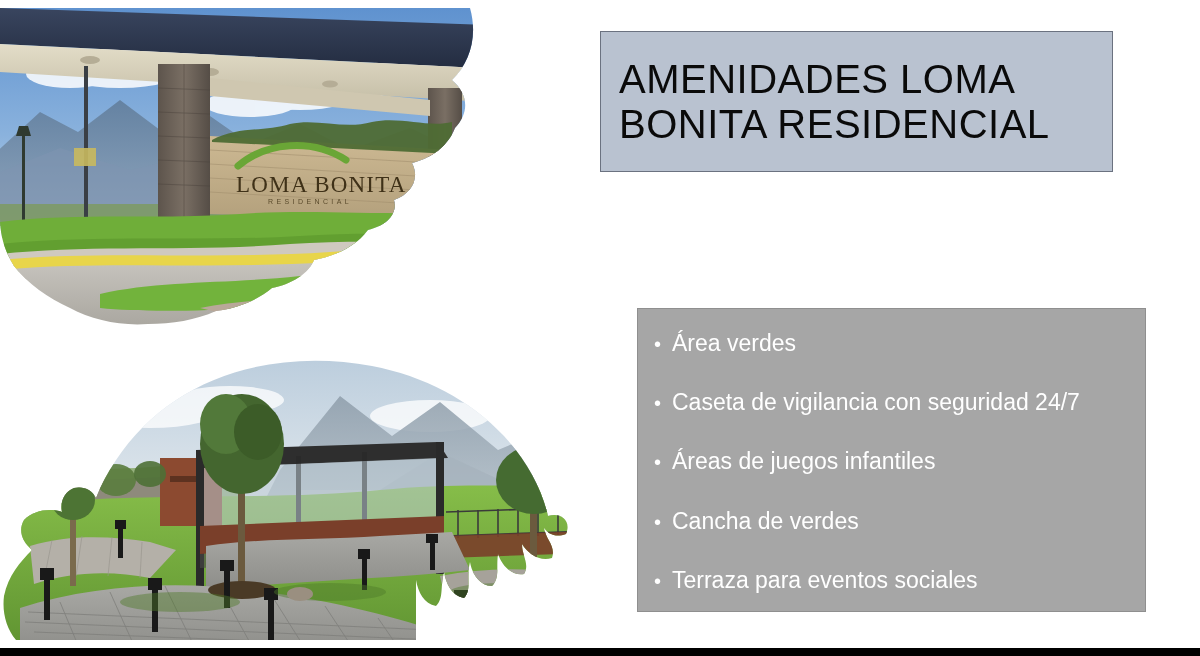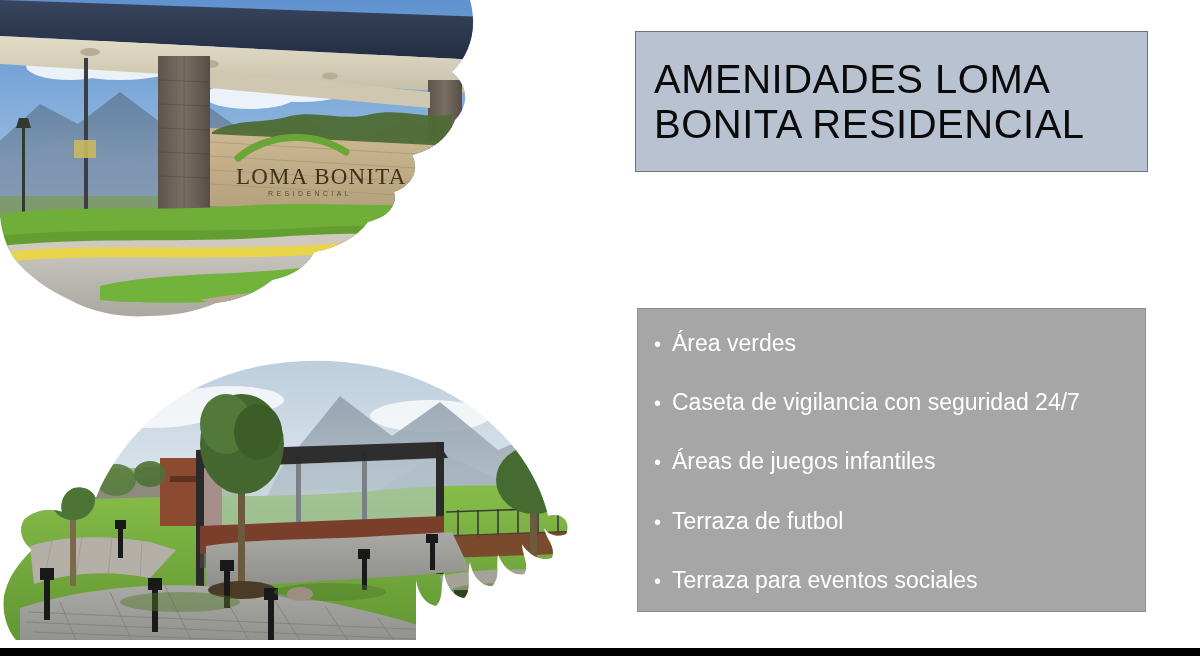--- a/index.html
+++ b/index.html
@@ -8,21 +8,21 @@
     width:1200px;height:656px;
     background:#ffffff;
     font-family:"Liberation Sans", sans-serif;
     overflow:hidden;
     position:relative;
   }
   .slide{position:absolute;left:0;top:0;width:1200px;height:656px;background:#fff;overflow:hidden;}
 
   
   .title-panel{
-    position:absolute;left:635px;top:31px;width:513px;height:141px;
+    position:absolute;left:600px;top:31px;width:513px;height:141px;
     background:#b9c2d0;
     border:1px solid #6b7280;
     box-sizing:border-box;
     display:flex;align-items:center;
   }
   .title-text{
     margin:0;padding:0 0 0 18px;
     font-size:40px;line-height:1.12;
     font-weight:400;
     letter-spacing:0.5px;
@@ -56,21 +56,21 @@
   }
   .bullet-label{flex:1 1 auto;}
 
   
   .bottom-bar{
     position:absolute;left:0;bottom:0;width:1200px;height:8px;background:#000000;
   }
 
   
   .photo-top{
-    position:absolute;left:0px;top:0px;width:520px;height:320px;text-align:right;
+    position:absolute;left:0px;top:8px;width:520px;height:320px;text-align:right;
   }
   .photo-bottom{
     position:absolute;left:0px;top:340px;width:620px;height:310px;
   }
   .ph-svg{display:block;width:100%;height:100%;}
 </style>
 </head>
 <body>
 
 <div class="slide">
@@ -425,21 +425,21 @@
     <div class="bullet-row">
       <span class="bullet-dot">•</span>
       <span class="bullet-label">Caseta de vigilancia con seguridad 24/7</span>
     </div>
     <div class="bullet-row">
       <span class="bullet-dot">•</span>
       <span class="bullet-label">Áreas de juegos infantiles</span>
     </div>
     <div class="bullet-row">
       <span class="bullet-dot">•</span>
-      <span class="bullet-label">Terraza de futbol</span>
+      <span class="bullet-label">Cancha de verdes</span>
     </div>
     <div class="bullet-row">
       <span class="bullet-dot">•</span>
       <span class="bullet-label">Terraza para eventos sociales</span>
     </div>
   </div>
 
   <div class="bottom-bar"></div>
 
 </div>

